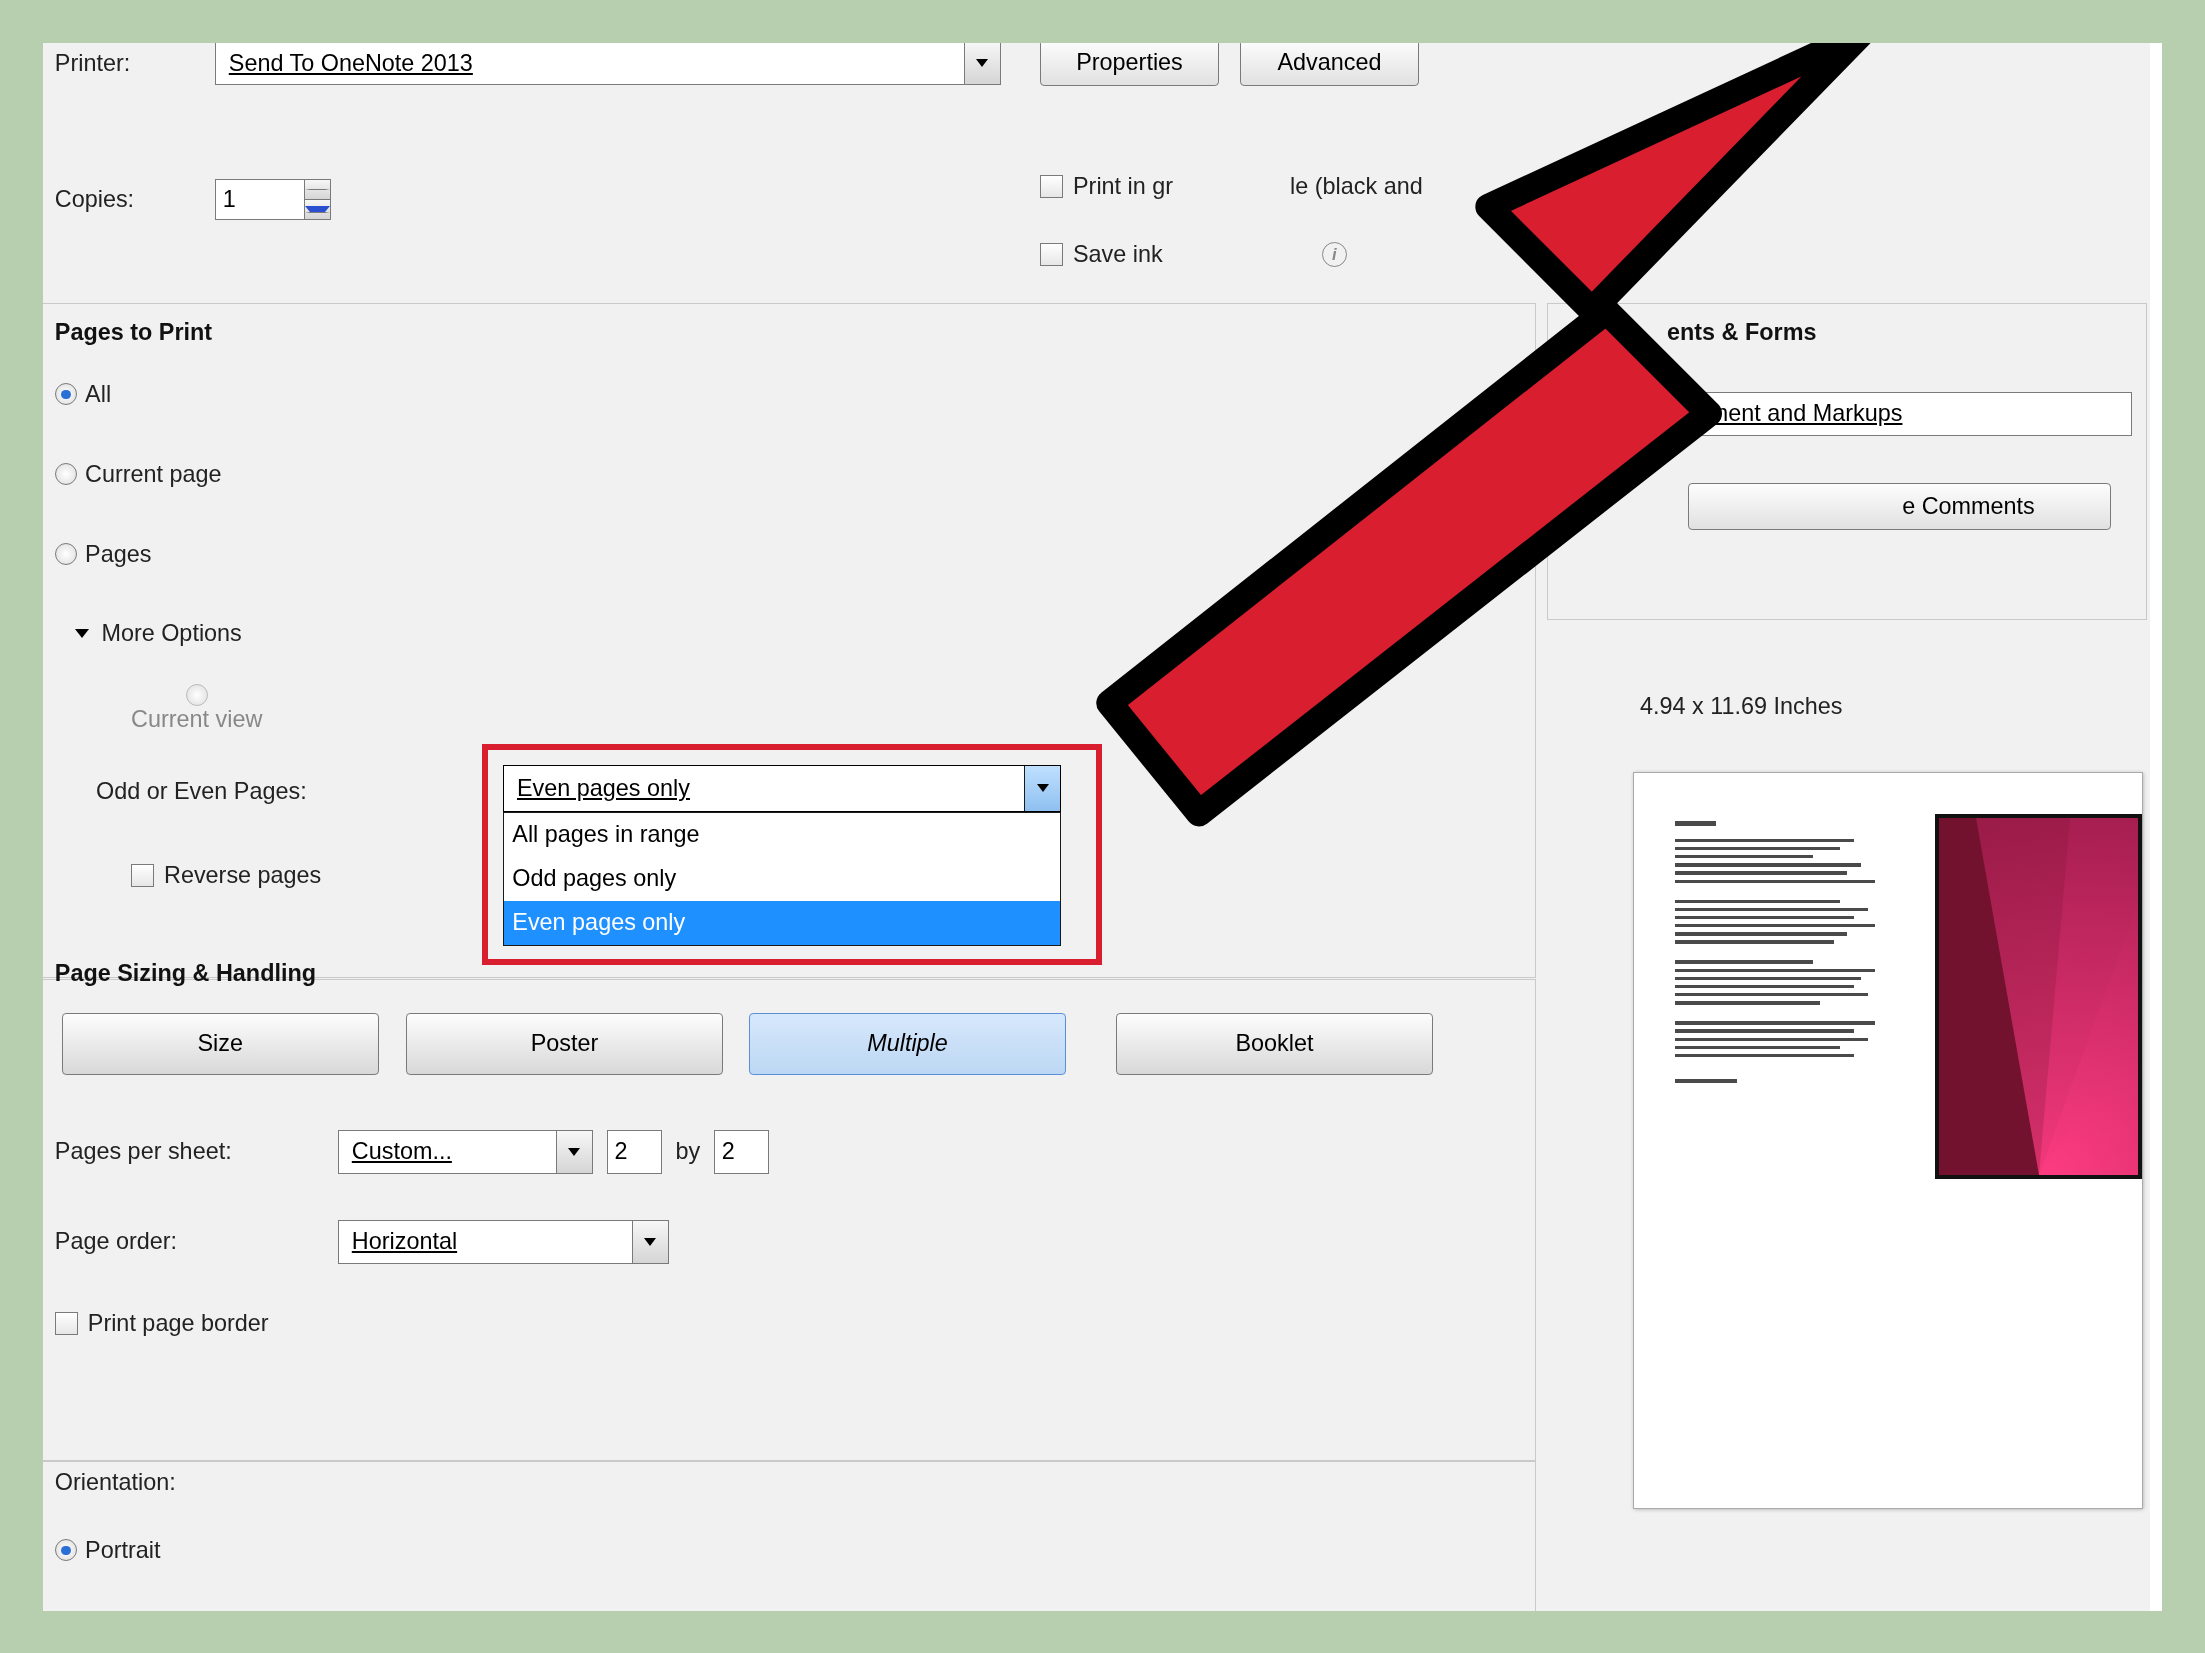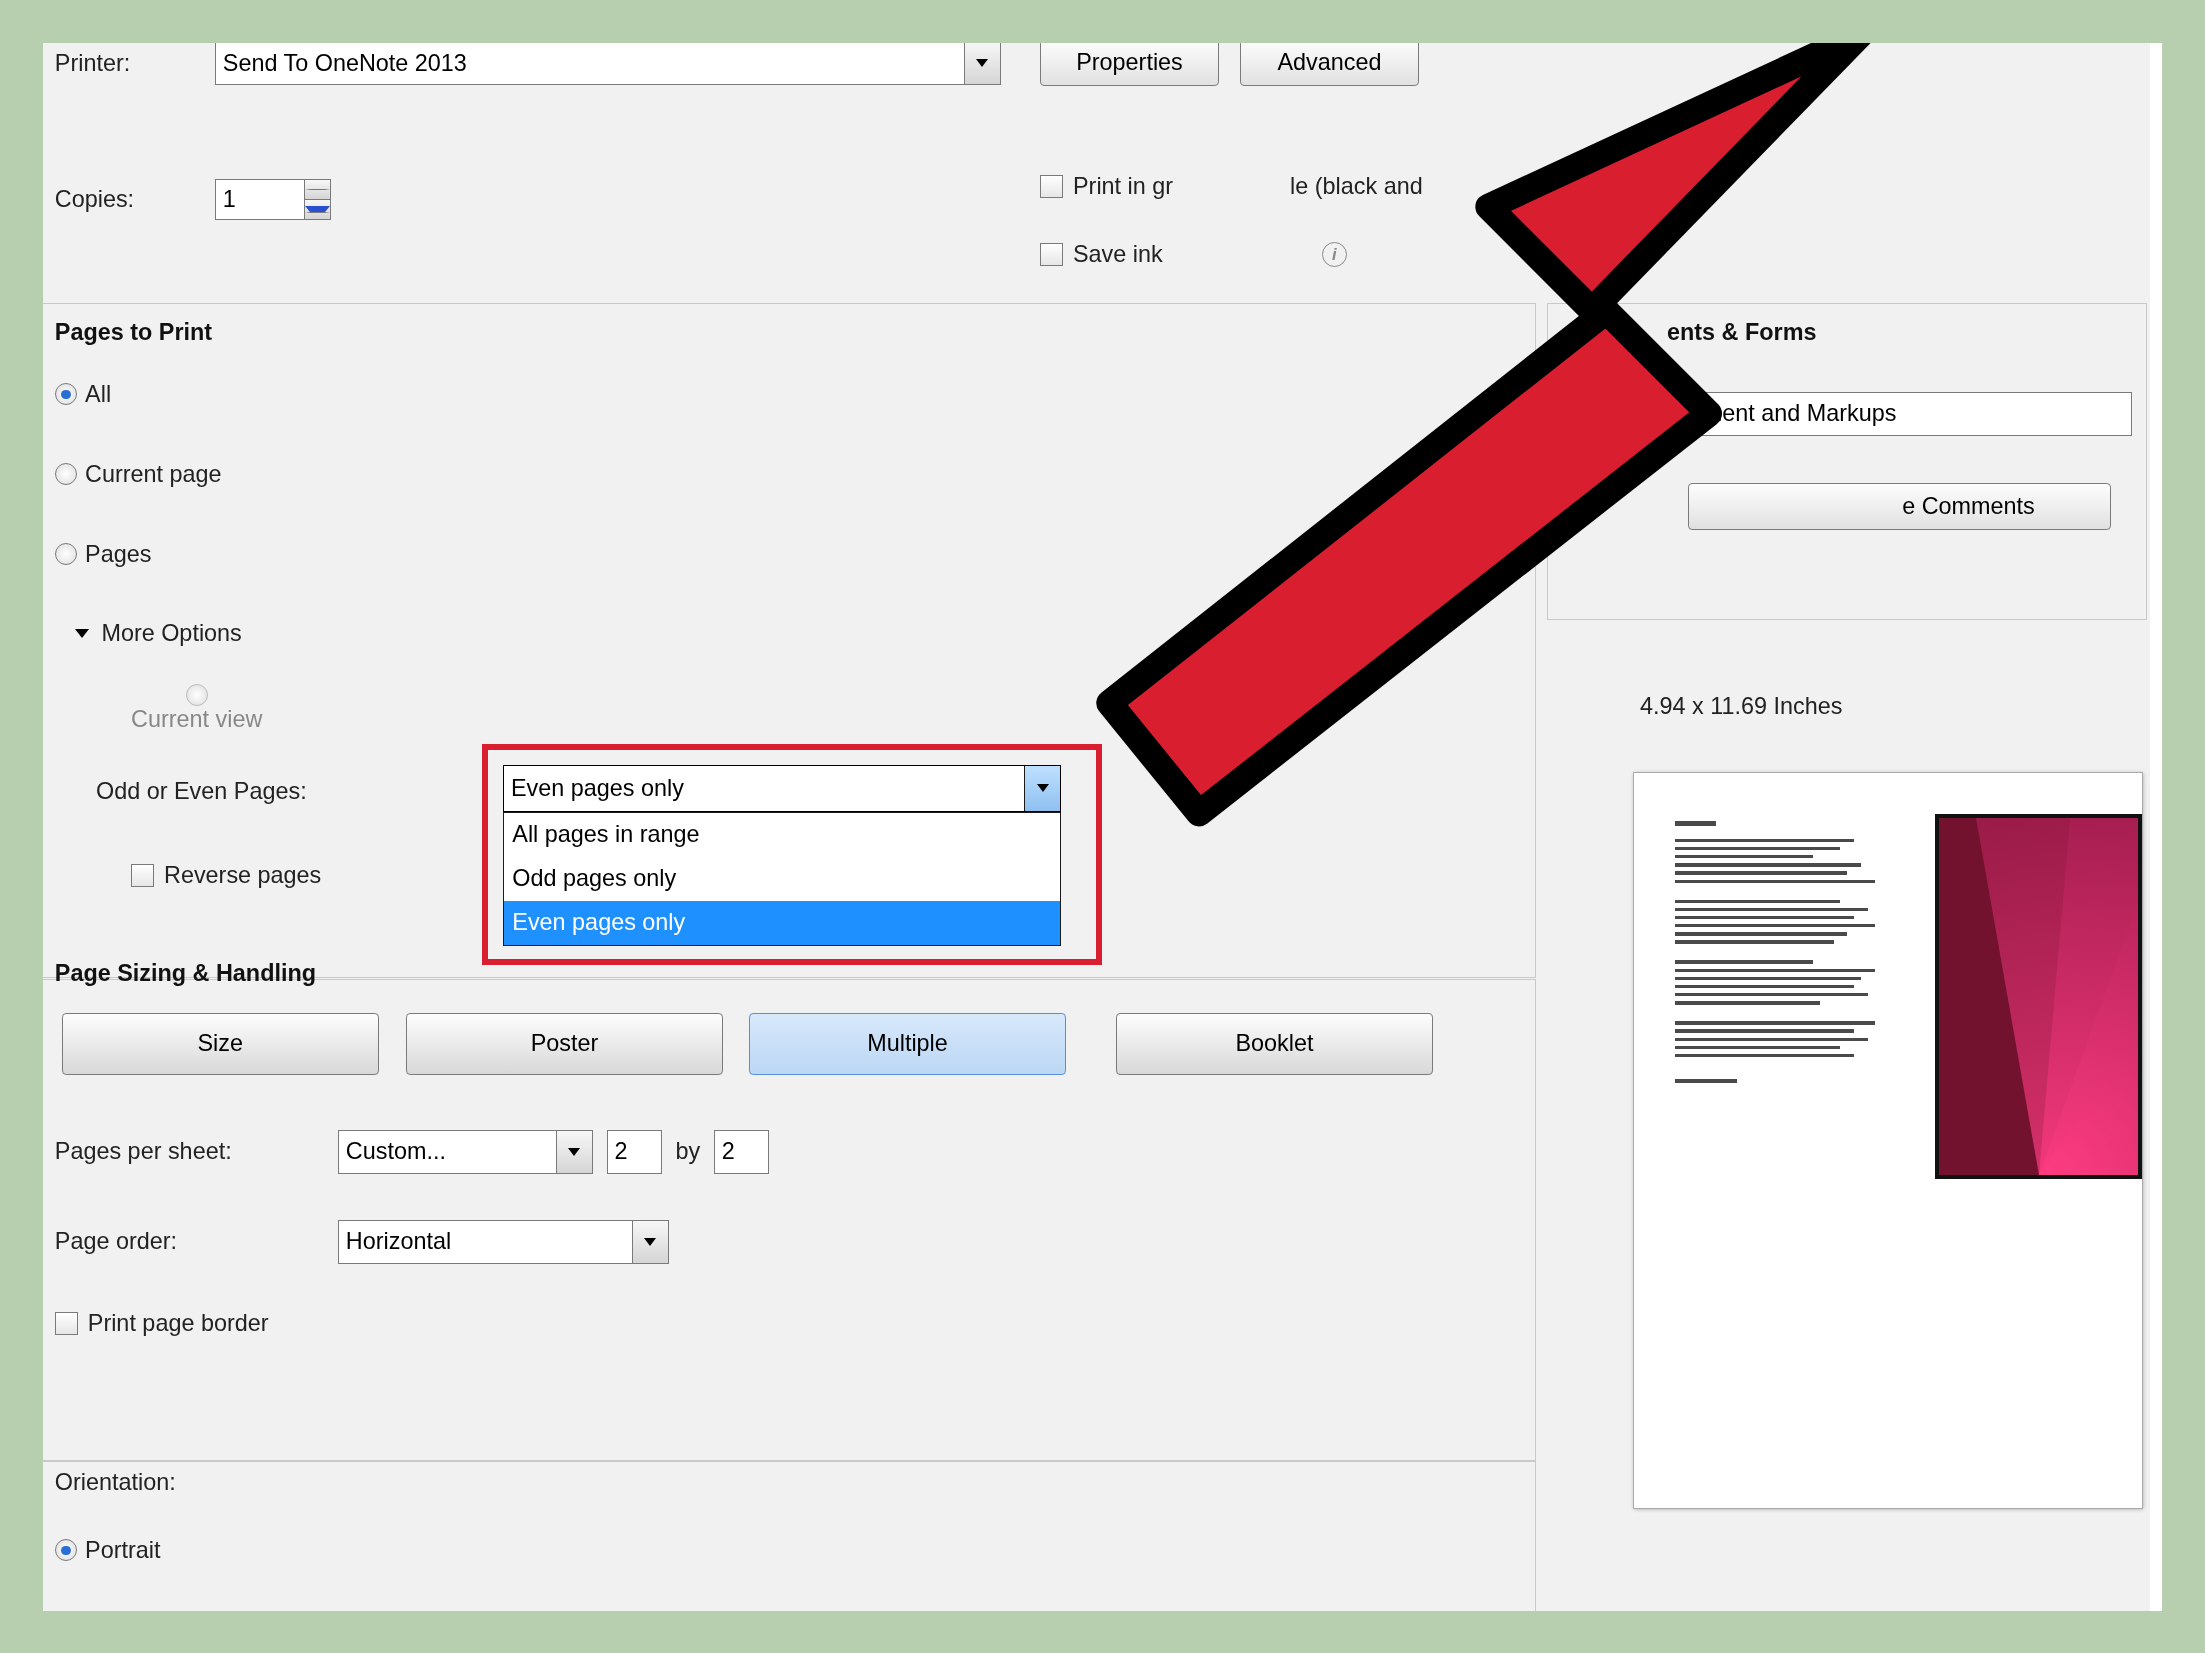--- a/index.html
+++ b/index.html
@@ -28,22 +28,23 @@
 
 .row { position: absolute; display: flex; align-items: center; }
 .lbl { color: #222; }
 .lbl-dis { color: #888; }
 .dropdown {
   background: #fff;
   border: 1.4px solid #7a7a7a;
   height: 44px;
   display: flex;
   align-items: center;
-  padding: 0 7px;
+  padding: 0 13px;
   position: relative;
+  text-decoration: underline;
 }
 .dropdown .dd-btn {
   position: absolute; right: 0; top: 0;
   width: 36px; height: 100%;
   background: linear-gradient(#f7f7f7, #d5d5d5);
   border-left: 1.4px solid #7a7a7a;
   display: flex; align-items: center; justify-content: center;
 }
 .tri-down {
   width: 0; height: 0;
@@ -288,21 +289,21 @@
 
   <div class="section-border" style="left:0px; top:965px; width:1495px; height:482px;"></div>
   <div style="position:absolute;left:13.8px;top:946px;" class="hdr">Page Sizing &amp; Handling</div>
 
   <div class="toggle-big" style="position:absolute;left:20.7px;top:999px;width:317px;">
       <span>Size</span>
     </div>
   <div class="toggle-big" style="position:absolute;left:365px;top:999px;width:317px;">
       <span>Poster</span>
     </div>
-  <div class="toggle-big pressed" style="position:absolute;left:708px;top:999px;width:317px;">
+  <div class="toggle-big pressed" style="position:absolute;left:708px;top:999px;width:317px;font-style:italic;">
       <span>Multiple</span>
     </div>
   <div class="toggle-big" style="position:absolute;left:1075px;top:999px;width:317px;">
       <span>Booklet</span>
     </div>
 
   <div class="row" style="left:13.8px; top:1116px;">
     <span class="lbl" style="width:283px;">Pages per sheet:</span>
     <div class="dropdown" style="width:255px;">
       <span>Custom...</span>

